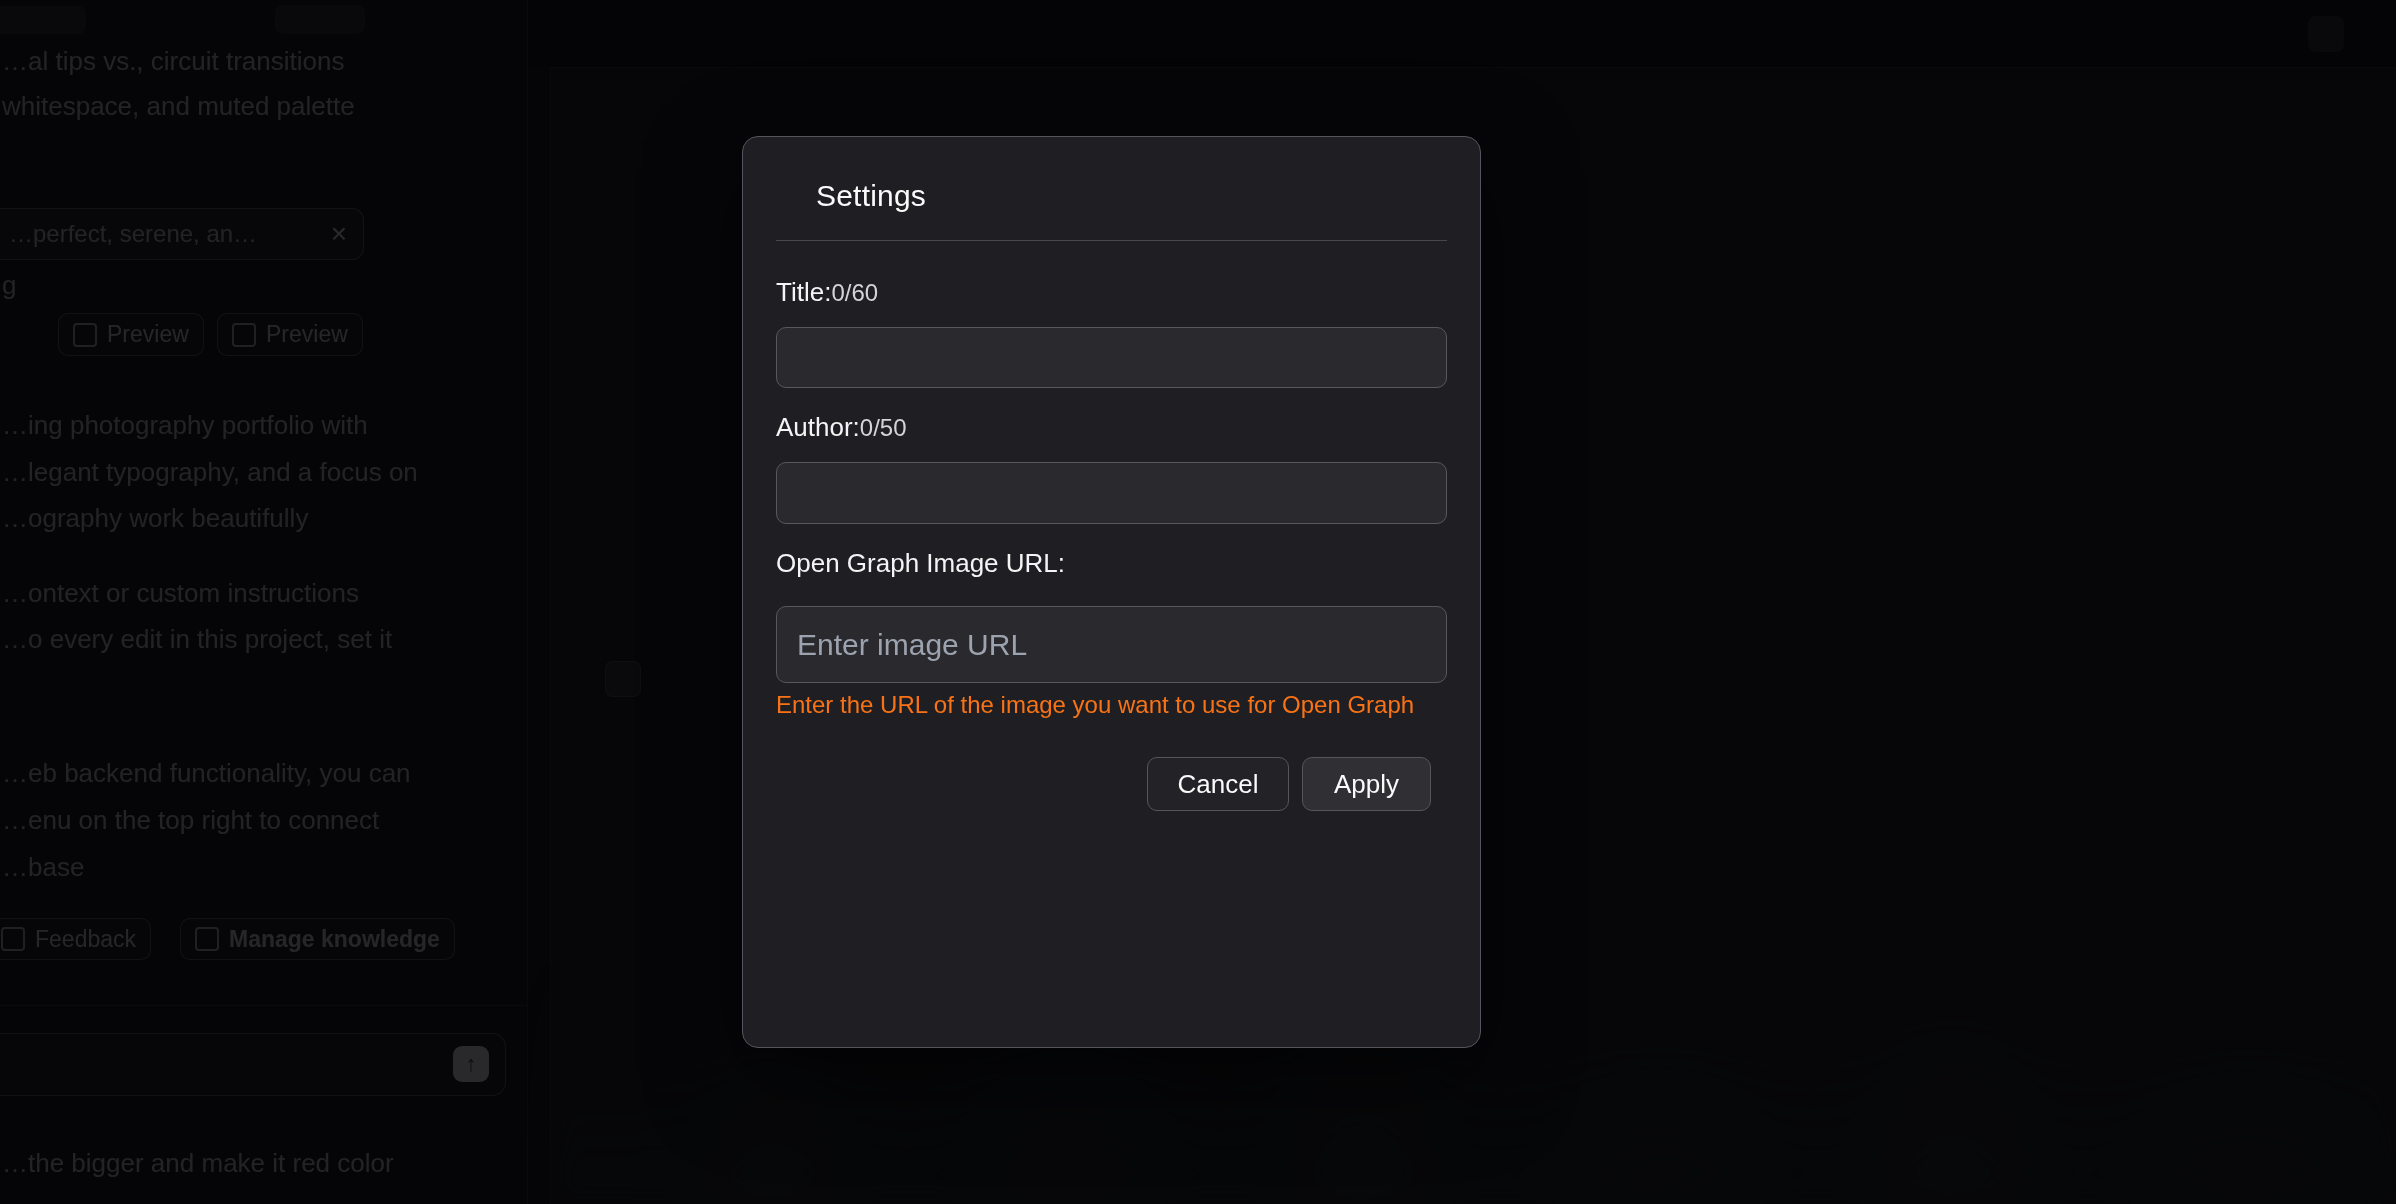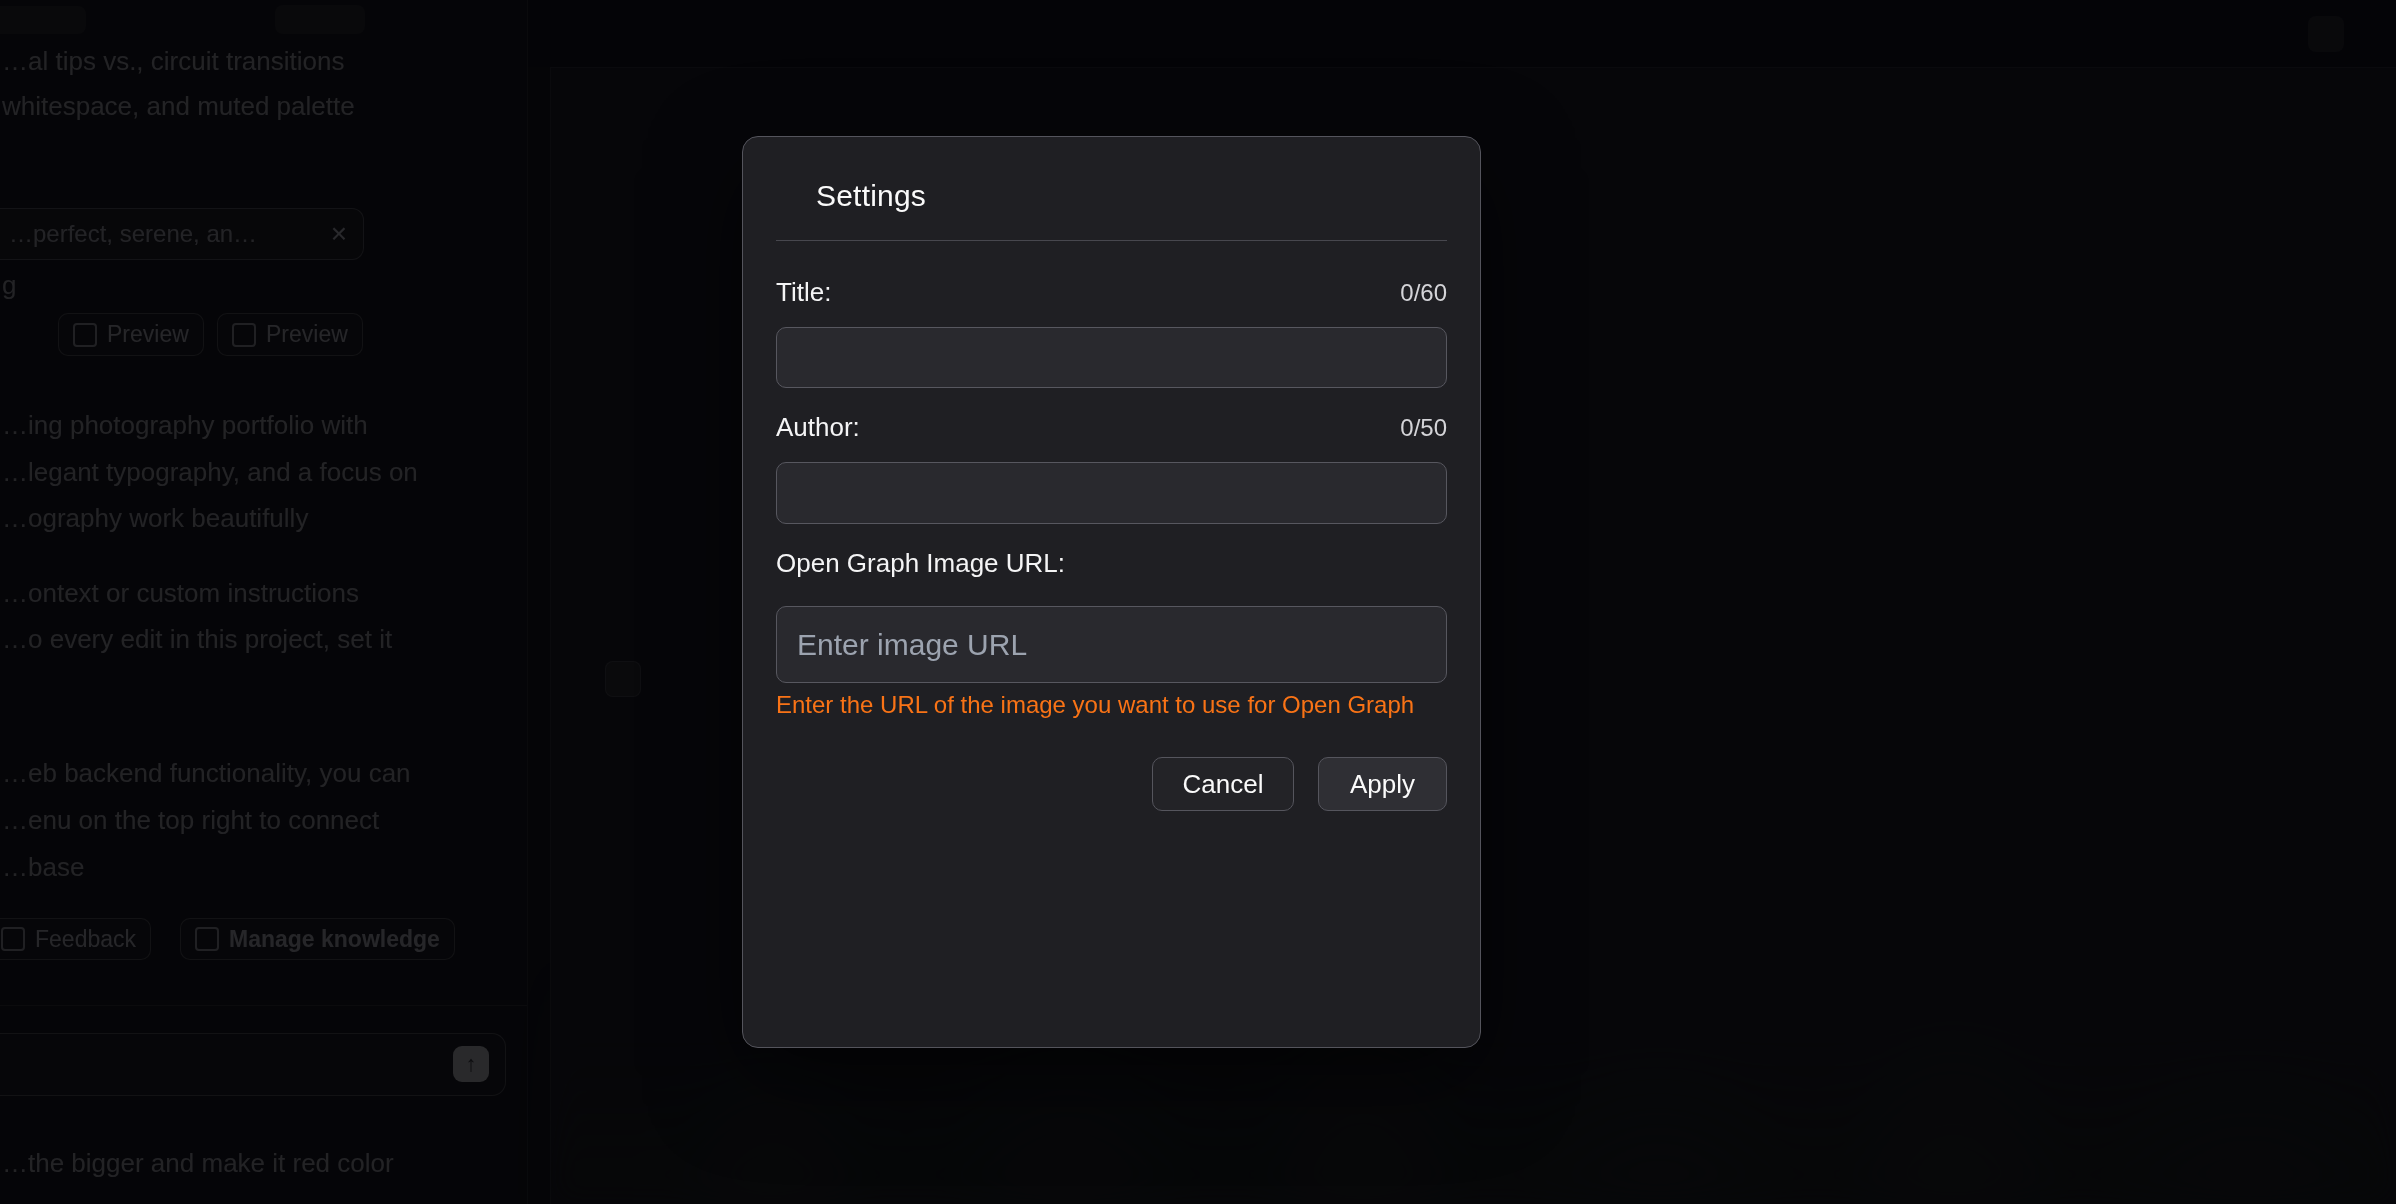--- a/index.html
+++ b/index.html
@@ -38,34 +38,34 @@
 
   
   .modal{position:absolute;left:742px;top:136px;width:739px;height:912px;box-sizing:border-box;background:#1f1f23;border:1px solid #54545c;border-radius:16px;z-index:20;box-shadow:0 30px 90px rgba(0,0,0,0.55);}
   .modal-header{padding:42px 34px 0 73px;}
   .modal-title{font-size:30px;font-weight:500;color:#fafafa;letter-spacing:0.2px;}
   .modal-divider{height:1px;background:#47474e;margin:27px 33px 0 33px;}
   .modal-body{padding:36px 33px 0 33px;}
   .field{margin-bottom:24px;}
   .field.f-textarea{margin-bottom:34px;}
   .field.f-url{margin-bottom:0;}
-  .label-row{display:flex;justify-content:space-between;align-items:baseline;height:32px;margin-bottom:18px;gap:36px;}
+  .label-row{display:flex;align-items:baseline;height:32px;margin-bottom:18px;}
   .f-label{font-size:26px;color:#f4f4f5;}
   .f-counter{font-size:24px;color:#d4d4d8;}
   .text-input{display:block;width:100%;box-sizing:border-box;height:61px;background:#29292e;border:1px solid #57575f;border-radius:10px;padding:0 20px;font-size:28px;color:#fafafa;outline:none;font-family:"Liberation Sans", sans-serif;}
   .ta-wrap{position:relative;}
   textarea.text-input{height:113px;padding:14px 20px;resize:none;line-height:1.35;}
   .grip{position:absolute;right:5px;bottom:7px;width:17px;height:17px;pointer-events:none;
     background:repeating-linear-gradient(-45deg, transparent 0 5px, #c8c8cf 5px 7px, transparent 7px 10px);
     clip-path:polygon(100% 0, 100% 100%, 0 100%);}
   .author-input{height:62px;}
   .url-input{height:77px;font-size:30px;}
   .url-input::placeholder{color:#9ca3af;opacity:1;}
   .helper{margin-top:8px;font-size:24px;color:#f97316;white-space:nowrap;}
-  .modal-footer{display:flex;justify-content:flex-end;gap:24px;padding:38px 33px 0 33px;}
+  .modal-footer{display:flex;justify-content:flex-end;gap:13px;padding:38px 49px 0 33px;}
   .btn{height:54px;border-radius:10px;border:1px solid #55555d;display:flex;align-items:center;justify-content:center;font-size:26px;color:#fafafa;box-sizing:border-box;cursor:pointer;font-family:"Liberation Sans", sans-serif;}
   .btn-cancel{width:142px;background:#232327;}
   .btn-apply{width:129px;background:#2f2f34;}
 </style>
 </head>
 <body>
 
 <div class="stage">
 
   <aside class="sidebar">

